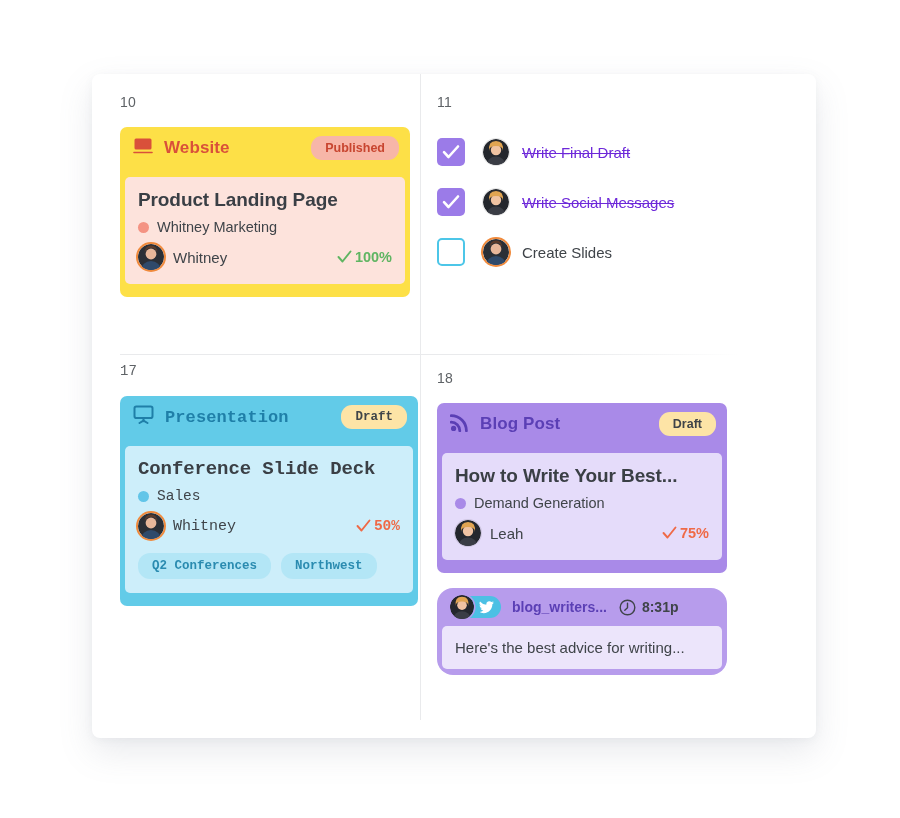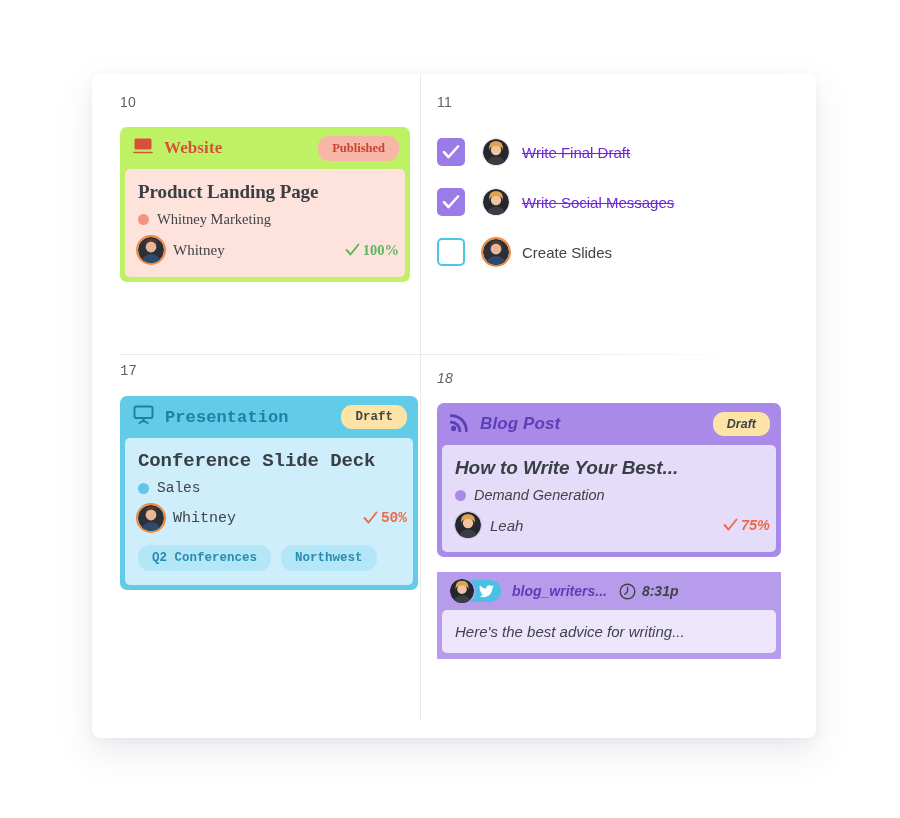--- a/index.html
+++ b/index.html
@@ -43,21 +43,21 @@
     width: 620px;
     height: 1px;
     background: linear-gradient(to right, #e9eaec 0%, #e9eaec 72%, rgba(233,234,236,0) 100%);
   }
 
   
   .cell { position: absolute; }
   .cell-10 { left: 28px;  top: 20px;  width: 290px; }
   .cell-11 { left: 345px; top: 20px;  width: 290px; }
   .cell-17 { left: 28px;  top: 289px; width: 298px; font-family: Liberation Mono, monospace; }
-  .cell-18 { left: 345px; top: 296px; width: 344px; font-style: italic; }
+  .cell-18 { left: 345px; top: 296px; width: 290px; }
 
   .day-number {
     font-size: 14px;
     color: #5e6266;
     letter-spacing: 0.2px;
     margin-bottom: 17px;
   }
 
   
   .card {
@@ -81,23 +81,23 @@
     white-space: nowrap;
   }
   .badge {
     font-size: 12.5px;
     font-weight: bold;
     border-radius: 11px;
     padding: 5px 14px;
     white-space: nowrap;
   }
   .card-body {
-    margin: 0 5px;
+    margin: 8px 5px;
     border-radius: 5px;
-    padding: 12px 6px 14px 13px;
+    padding: 12px 13px 14px 13px;
   }
   .card-title {
     font-size: 19px;
     font-weight: bold;
     color: #3a3f45;
     letter-spacing: -0.1px;
     margin-bottom: 8px;
     white-space: nowrap;
   }
   .card-category {
@@ -182,21 +182,21 @@
     margin-left: 13px;
     color: #3f4449;
   }
   .check-label.done {
     color: #6d28d9;
     text-decoration: line-through;
   }
 
   
   .social-card {
-    border-radius: 1px;
+    border-radius: 16px;
     padding: 0 0 6px 0;
     overflow: hidden;
   }
   .social-header {
     display: flex;
     align-items: center;
     height: 38px;
     padding: 0 13px;
     box-sizing: border-box;
   }
@@ -244,21 +244,21 @@
 <body>
 
 <div class="panel">
 
   <div class="v-divider"></div>
   <div class="h-divider"></div>
 
   <div class="cell cell-10">
     <div class="day-number">10</div>
 
-    <div class="card" id="card-10" style="background: #bef264; font-family: Liberation Serif, serif;">
+    <div class="card" id="card-10" style="background: #fde047;">
       <div class="card-header" id="card-10-header" style="color: rgb(217, 80, 58);">
         <span class="icon">
           <svg width="20" height="18" viewBox="0 0 20 18">
             <rect x="1.5" y="1.5" width="17" height="11" rx="1.5" fill="#d9503a"></rect>
             <path d="M1 15.5 h18" stroke="#d9503a" stroke-width="1.6" stroke-linecap="round" fill="none"></path>
           </svg>
         </span>
         <span class="card-type" id="card-10-type">Website</span>
         <span class="badge" id="card-10-badge" style="background: rgb(247, 182, 168); color: rgb(200, 69, 47);">Published</span>
       </div>

